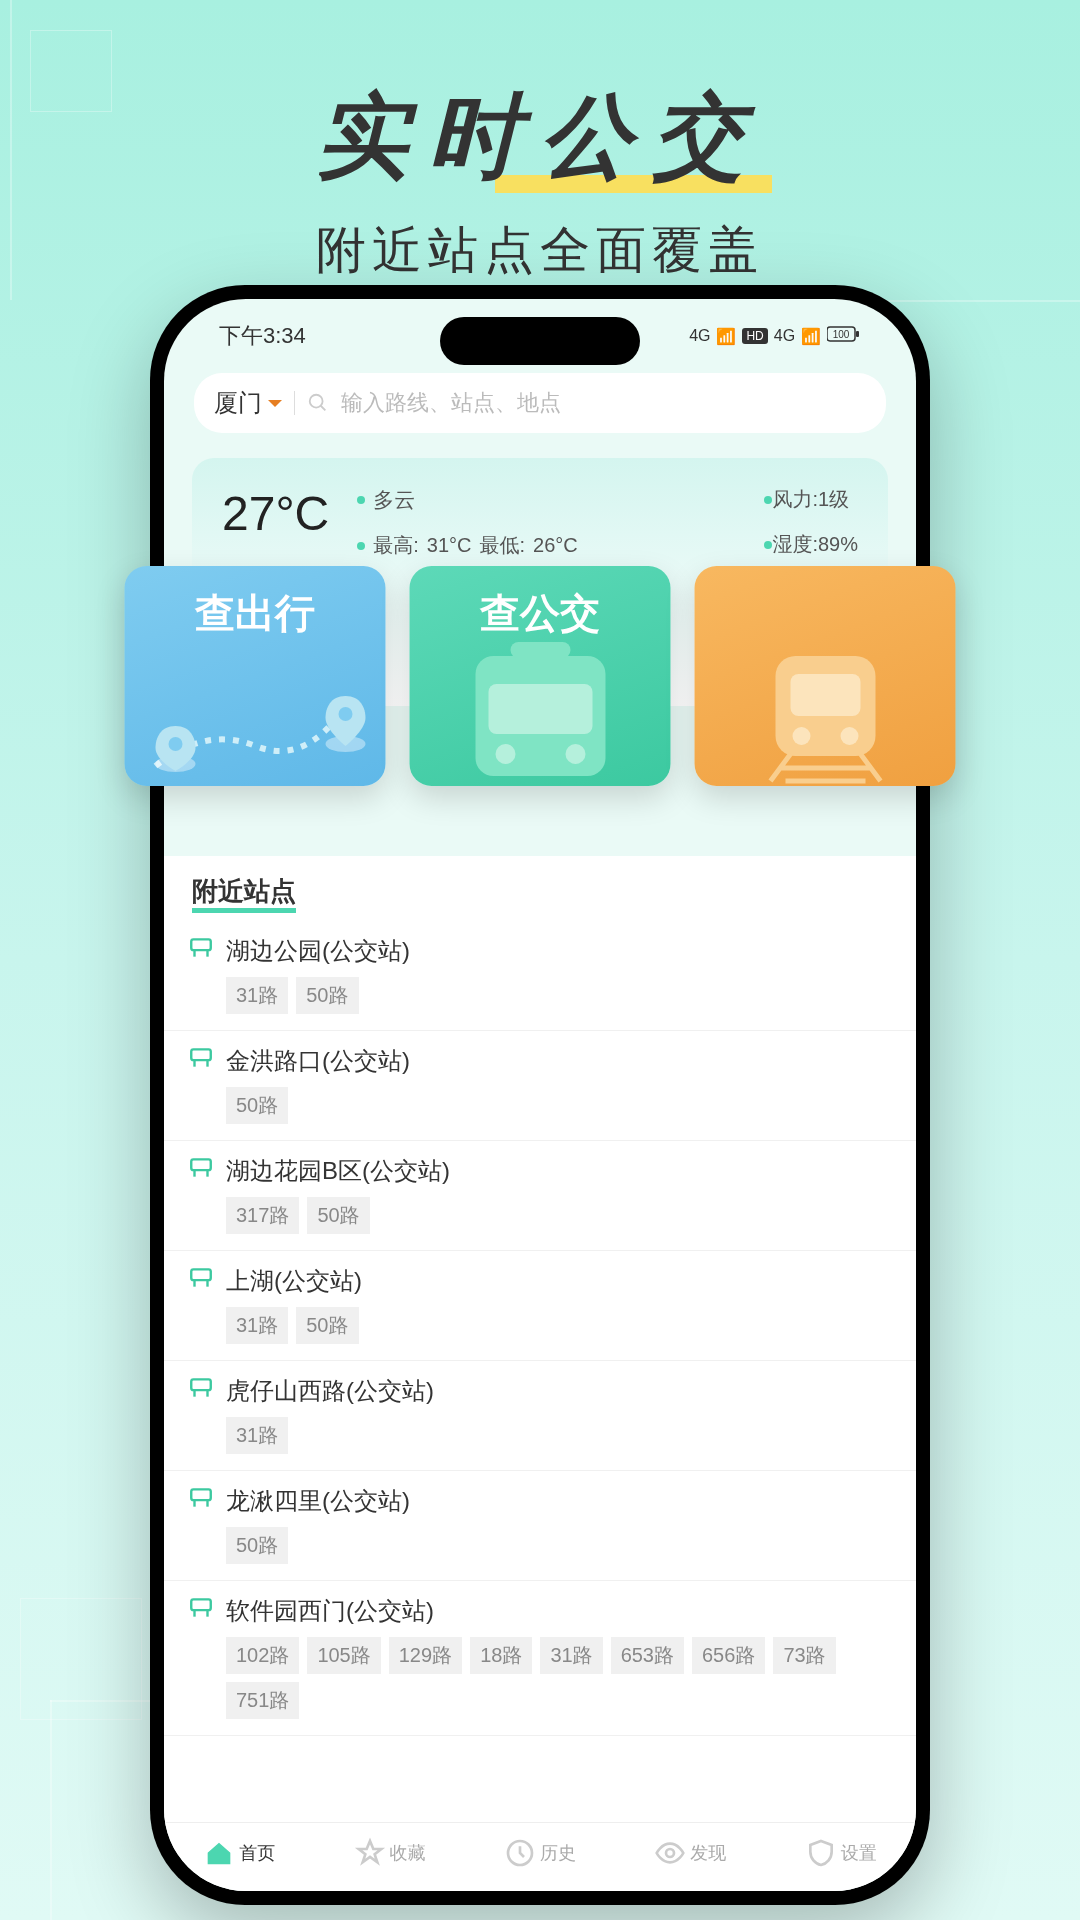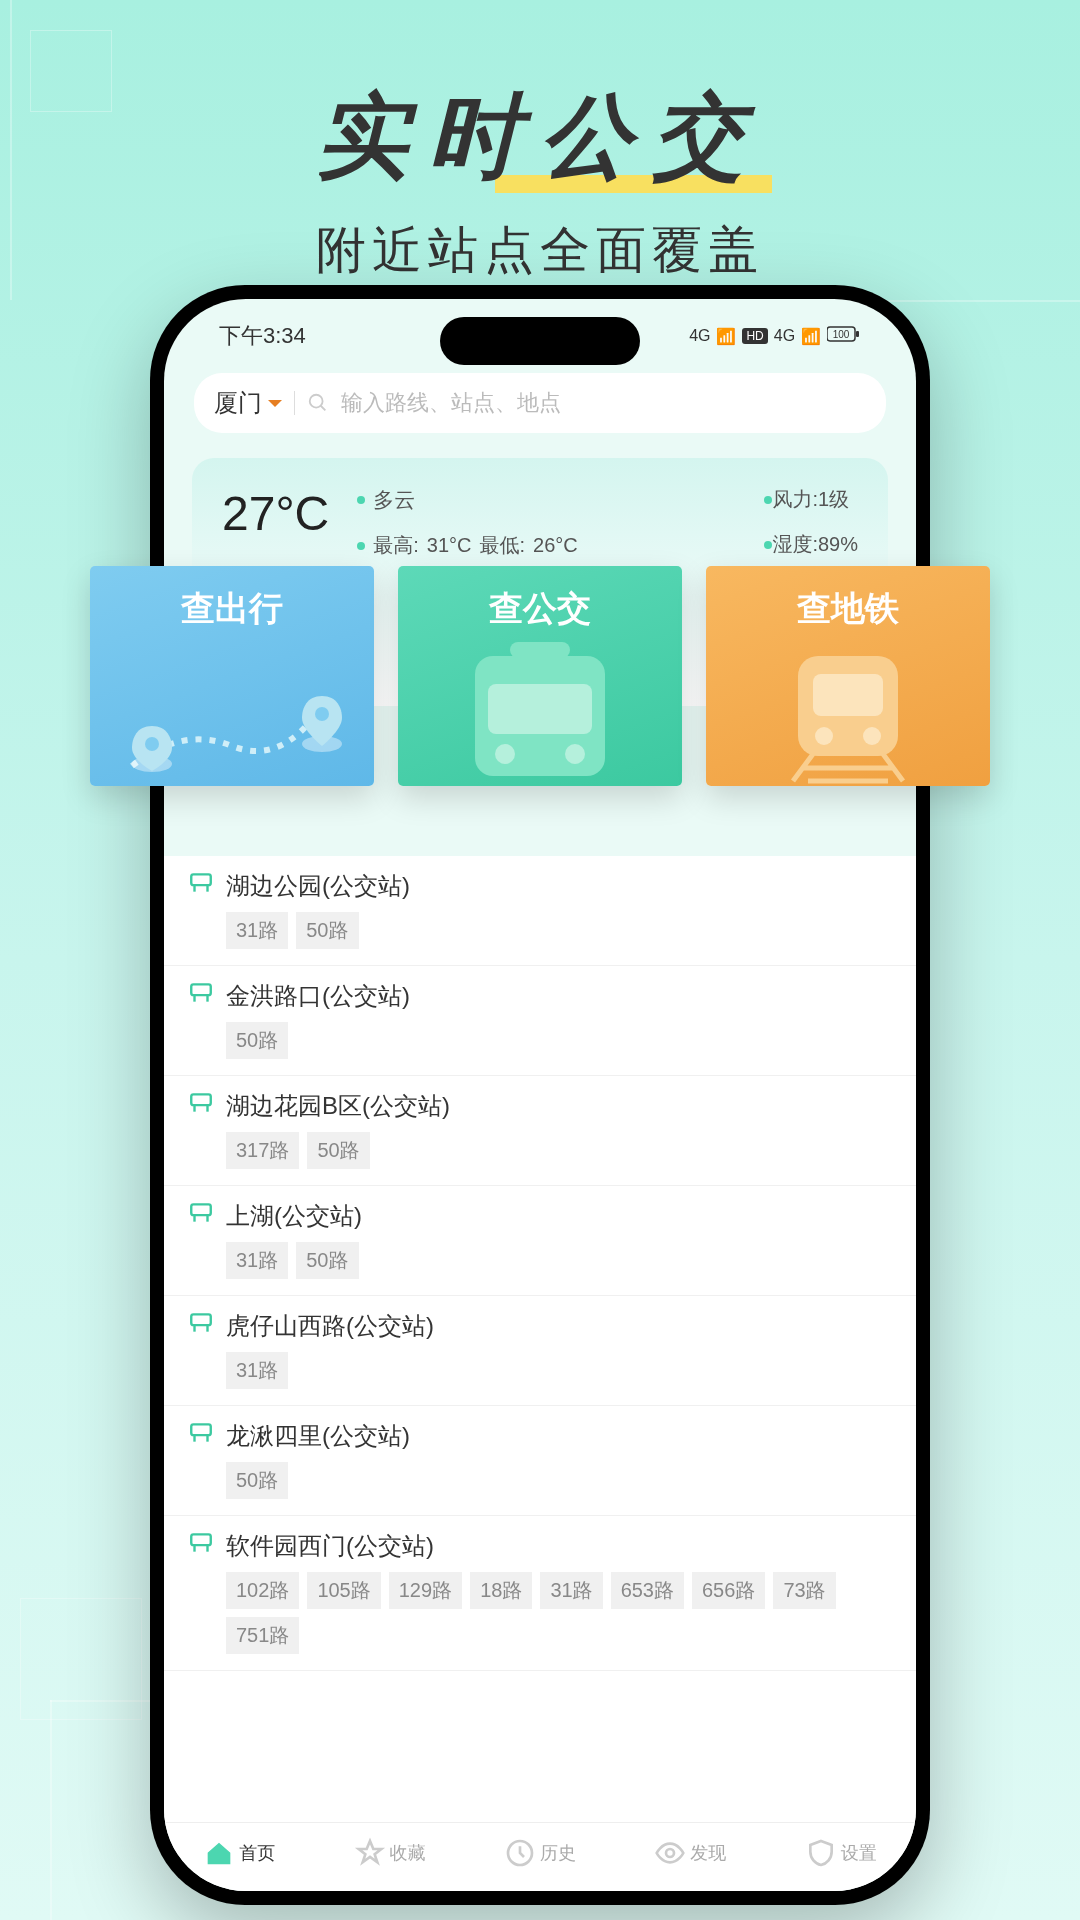--- a/index.html
+++ b/index.html
@@ -156,27 +156,27 @@
 .action-cards {
   position: absolute;
   left: 50%;
   transform: translateX(-50%);
   top: 566px;
   display: flex;
   gap: 24px;
   z-index: 10;
 }
 .action-card {
-  width: 284px;
+  width: 261px;
   height: 220px;
-  border-radius: 5px;
+  border-radius: 22px;
   padding: 20px 0 0;
   text-align: center;
   color: #fff;
-  font-size: 34px;
+  font-size: 40px;
   font-weight: 700;
   position: relative;
   overflow: hidden;
   box-shadow: 0 12px 30px rgba(0,0,0,0.15);
 }
 .ac-blue { background: linear-gradient(160deg, #7fccf0 0%, #5fb8e8 100%); }
 .ac-green { background: linear-gradient(160deg, #5dd9b8 0%, #3cc9a0 100%); }
 .ac-orange { background: linear-gradient(160deg, #f8b860 0%, #f0a040 100%); }
 .ac-title { position: relative; z-index: 2; }
 .ac-icon-wrap {
@@ -283,21 +283,20 @@
       <svg width="180" height="150" viewBox="0 0 180 150">
         <rect x="25" y="20" width="130" height="120" rx="18" fill="#7fe4c4"></rect>
         <rect x="38" y="48" width="104" height="50" rx="8" fill="#b5f0dc"></rect>
         <circle cx="55" cy="118" r="10" fill="#b5f0dc"></circle>
         <circle cx="125" cy="118" r="10" fill="#b5f0dc"></circle>
         <rect x="60" y="6" width="60" height="16" rx="8" fill="#7fe4c4"></rect>
       </svg>
     </div>
   </div>
   <div class="action-card ac-orange">
-    <div class="ac-title">查地铁</div>
     <div class="ac-icon-wrap">
       <svg width="180" height="150" viewBox="0 0 180 150">
         <rect x="40" y="20" width="100" height="100" rx="20" fill="#f9ce8e"></rect>
         <rect x="55" y="38" width="70" height="42" rx="8" fill="#fce4bc"></rect>
         <circle cx="66" cy="100" r="9" fill="#fce4bc"></circle>
         <circle cx="114" cy="100" r="9" fill="#fce4bc"></circle>
         <path d="M 35 145 L 55 118 M 145 145 L 125 118 M 50 145 L 130 145 M 45 132 L 135 132" stroke="#f9ce8e" stroke-width="5"></path>
       </svg>
     </div>
   </div>
@@ -361,20 +360,21 @@
         </div>
         <div class="weather-right-row">
           <span class="dot"></span>
           <span>湿度:</span>
           <span>89%</span>
         </div>
       </div>
     </div>
 
     <div class="nearby-section">
+      <div class="nearby-header">附近站点</div>
       <div id="stops-list">
           <div class="stop-item">
     <div class="stop-head">
       <svg class="stop-icon" viewBox="0 0 24 24" fill="none" stroke="#3cc9a0" stroke-width="2.2">
                 <rect x="3" y="4" width="18" height="10" rx="2"></rect>
                 <line x1="6" y1="14" x2="6" y2="20"></line>
                 <line x1="18" y1="14" x2="18" y2="20"></line>
               </svg>
       <span class="stop-name">湖边公园(公交站)</span>
     </div>

